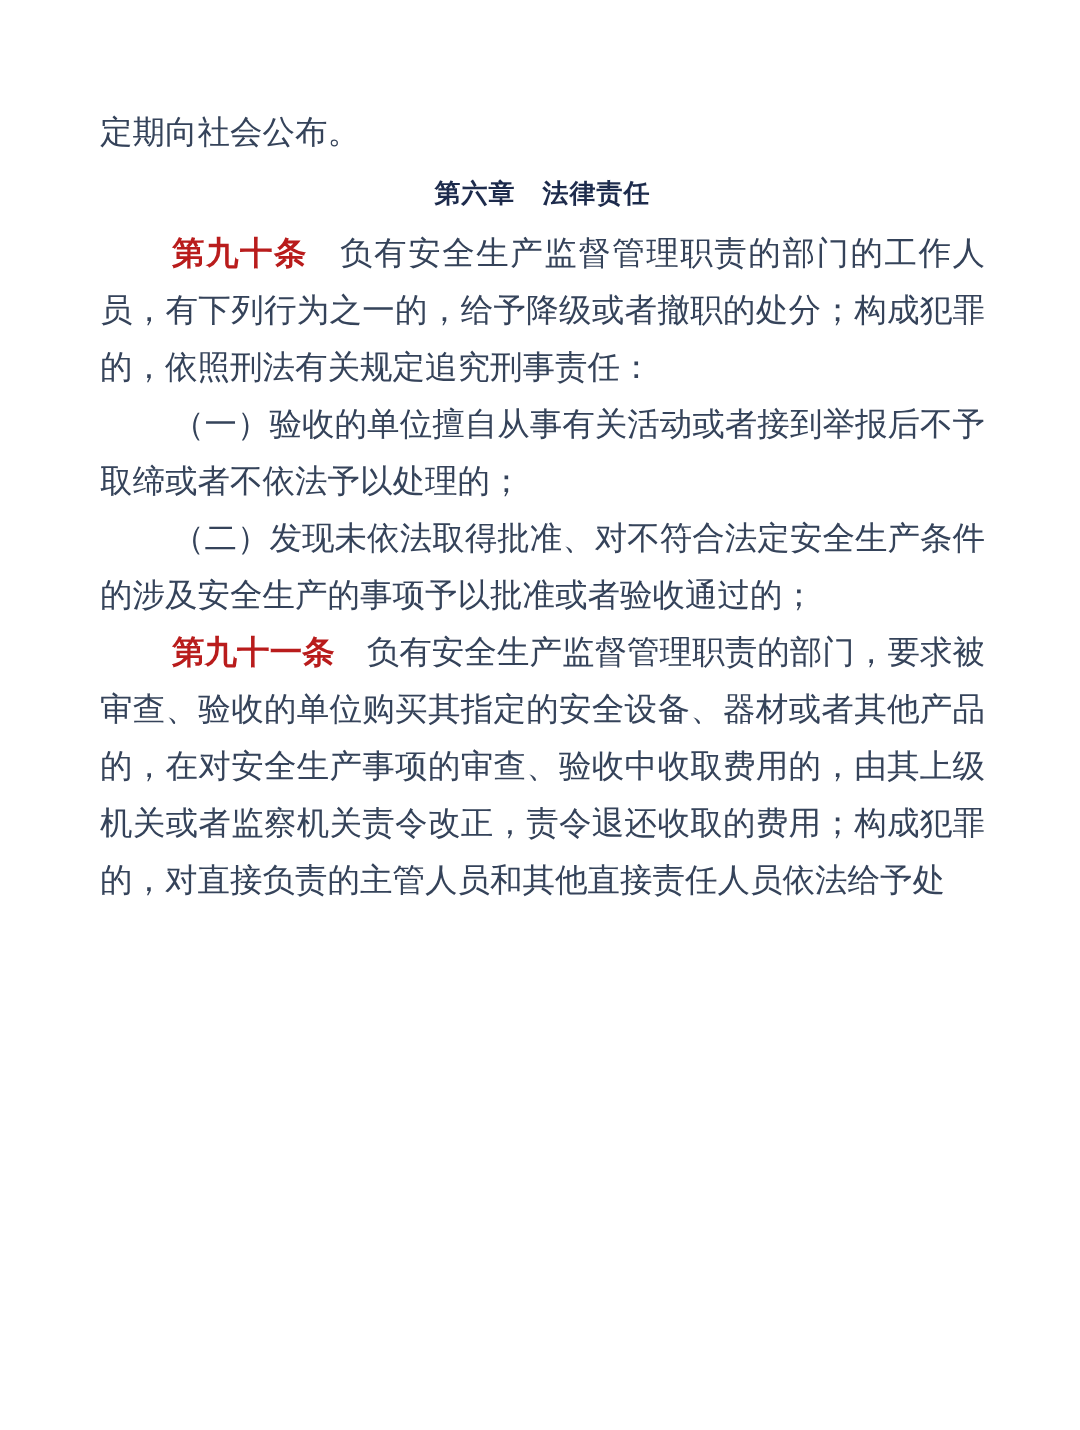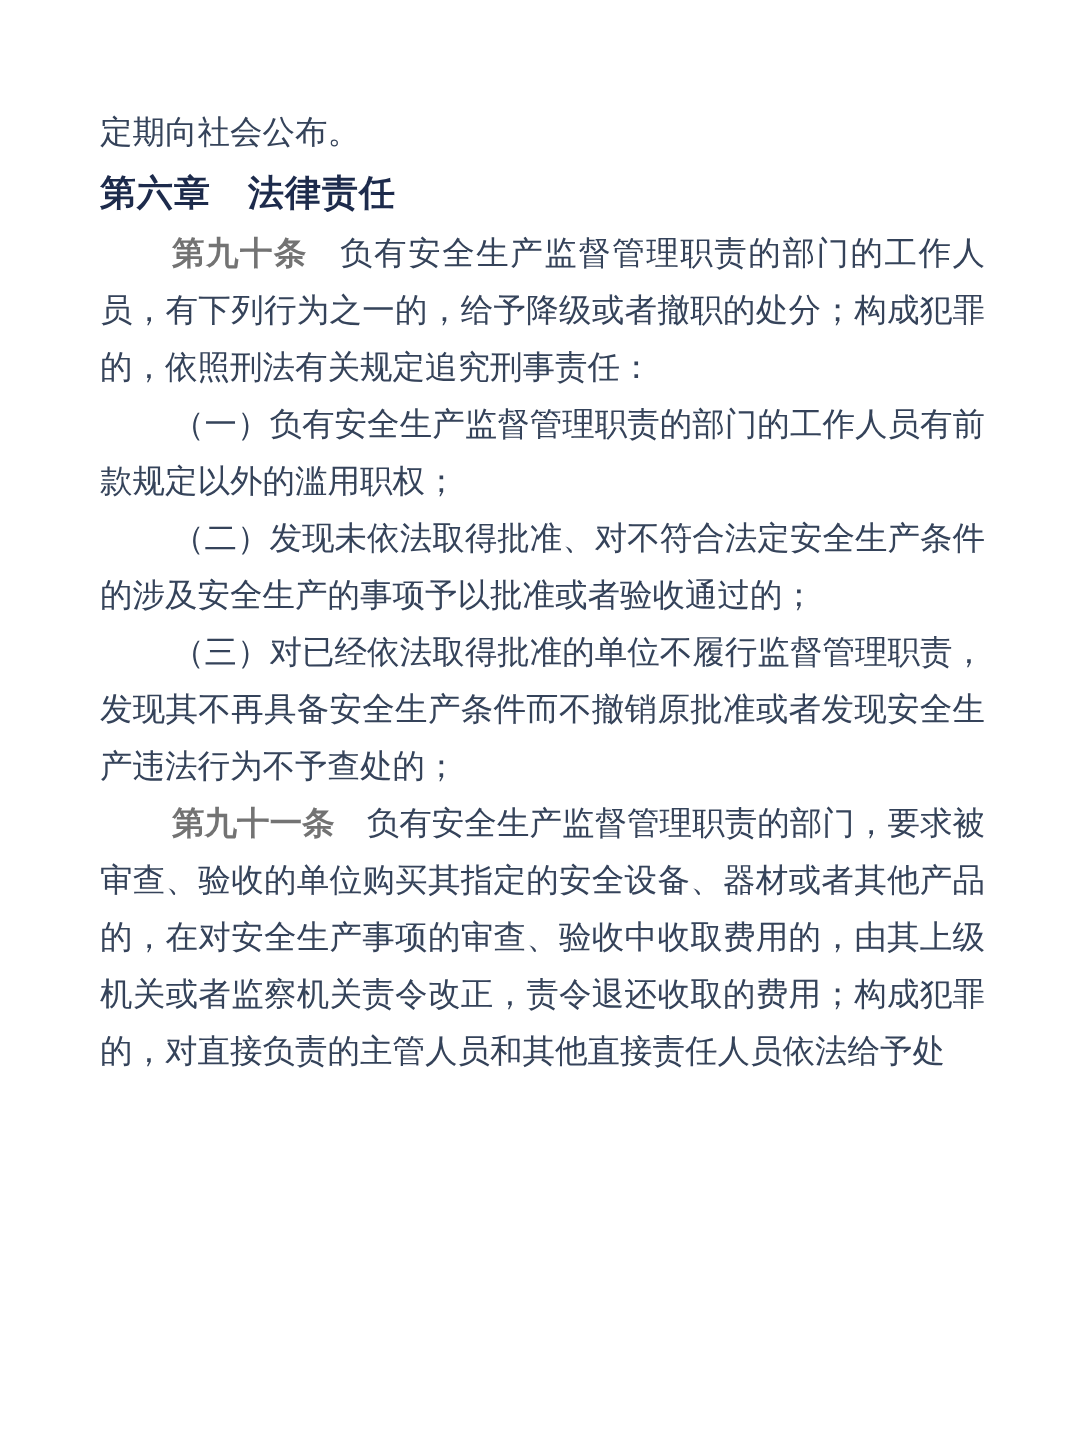--- a/index.html
+++ b/index.html
@@ -24,49 +24,49 @@
   .para {
     margin: 0;
     text-indent: 72px;
   }
   .continuation {
     margin: 0;
     text-indent: 0;
   }
   .chapter-heading {
     margin: 0;
+    text-align: center;
     text-indent: 0;
     font-family: "Liberation Sans", "DejaVu Sans", sans-serif;
     font-weight: 700;
-    font-size: 36px;
+    font-size: 26px;
     line-height: 64px;
     color: #1d2b4c;
     letter-spacing: 1px;
   }
   .article-num {
     font-family: "Liberation Sans", "DejaVu Sans", sans-serif;
     font-weight: 700;
-    color: #737373;
+    color: #b91c1c;
     margin-right: 32px;
   }
 </style>
 </head>
 <body>
 
 <div class="page">
 
   <p class="continuation">定期向社会公布。</p>
 
   <h2 class="chapter-heading">第六章　法律责任</h2>
 
   <p class="para"><span class="article-num">第九十条</span><span>负有安全生产监督管理职责的部门的工作人员，有下列行为之一的，给予降级或者撤职的处分；构成犯罪的，依照刑法有关规定追究刑事责任：</span></p>
 
-  <p class="para">（一）负有安全生产监督管理职责的部门的工作人员有前款规定以外的滥用职权；</p>
+  <p class="para">（一）验收的单位擅自从事有关活动或者接到举报后不予取缔或者不依法予以处理的；</p>
 
   <p class="para">（二）发现未依法取得批准、对不符合法定安全生产条件的涉及安全生产的事项予以批准或者验收通过的；</p>
 
-  <p class="para">（三）对已经依法取得批准的单位不履行监督管理职责，发现其不再具备安全生产条件而不撤销原批准或者发现安全生产违法行为不予查处的；</p>
 
 
 
   <p class="para"><span class="article-num">第九十一条</span><span>负有安全生产监督管理职责的部门，要求被审查、验收的单位购买其指定的安全设备、器材或者其他产品的，在对安全生产事项的审查、验收中收取费用的，由其上级机关或者监察机关责令改正，责令退还收取的费用；构成犯罪的，对直接负责的主管人员和其他直接责任人员依法给予处</span></p>
 
 </div>
 
 </body></html>

